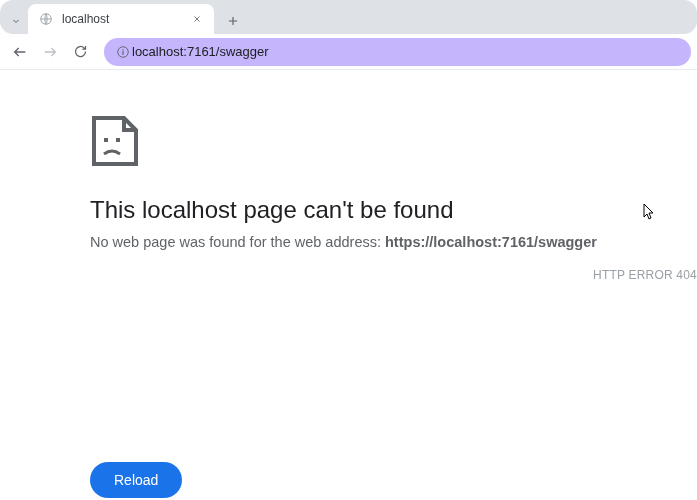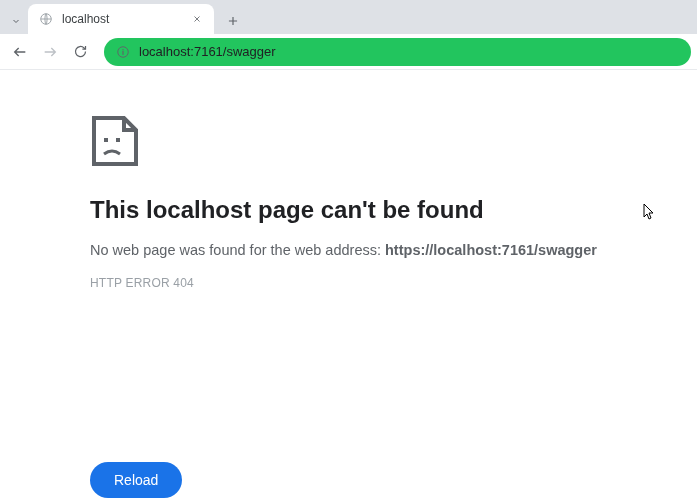--- a/index.html
+++ b/index.html
@@ -10,20 +10,21 @@
       background: #fff;
       overflow: hidden;
       position: relative;
     }
     .tab-strip {
       height: 34px;
       background: #dee1e6;
       display: flex;
       align-items: flex-end;
       padding-left: 6px;
+      border-radius: 13px;
     }
     .tab-chevron {
       width: 20px;
       height: 26px;
       display: flex;
       align-items: center;
       justify-content: center;
       color: #5f6368;
       font-size: 11px;
       border-radius: 4px;
@@ -91,27 +92,27 @@
       display: flex;
       align-items: center;
       justify-content: center;
       color: #5f6368;
       border-radius: 50%;
     }
     .nav-btn.disabled { color: #bdc1c6; }
     .omnibox {
       flex: 1;
       height: 28px;
-      background: #22c55e;
+      background: #c4b5fd;
       border-radius: 14px;
       display: flex;
       align-items: center;
       padding: 0 12px;
       margin-left: 8px;
-      gap: 9px;
+      gap: 2px;
     }
     .omnibox .info-icon {
       width: 14px;
       height: 14px;
       color: #5f6368;
       display: flex;
       align-items: center;
       justify-content: center;
     }
     .omnibox .url {
@@ -121,38 +122,39 @@
     .content {
       padding: 44px 0 0 90px;
       color: #202124;
     }
     .error-icon {
       margin-bottom: 24px;
       color: #5f6368;
     }
     .error-title {
       font-size: 24px;
-      font-weight: 700;
+      font-weight: 400;
       color: #202124;
-      margin-bottom: 18px;
+      margin-bottom: 10px;
     }
     .error-desc {
       font-size: 14.5px;
       color: #5f6368;
       margin-bottom: 18px;
     }
     .error-desc .url-bold {
       font-weight: 600;
       color: #5f6368;
       text-align: right;
     }
     .error-code {
       font-size: 12px;
       color: #9aa0a6;
       letter-spacing: 0.2px;
+      text-align: right;
     }
     .reload-btn {
       position: absolute;
       left: 90px;
       bottom: 2px;
       background: #1a73e8;
       color: #fff;
       border: none;
       border-radius: 20px;
       padding: 10px 24px;

